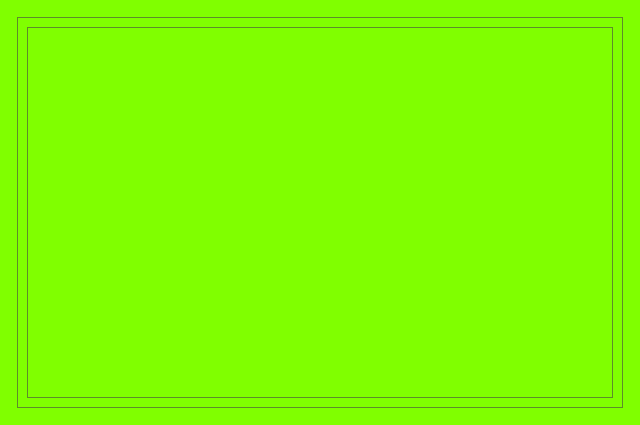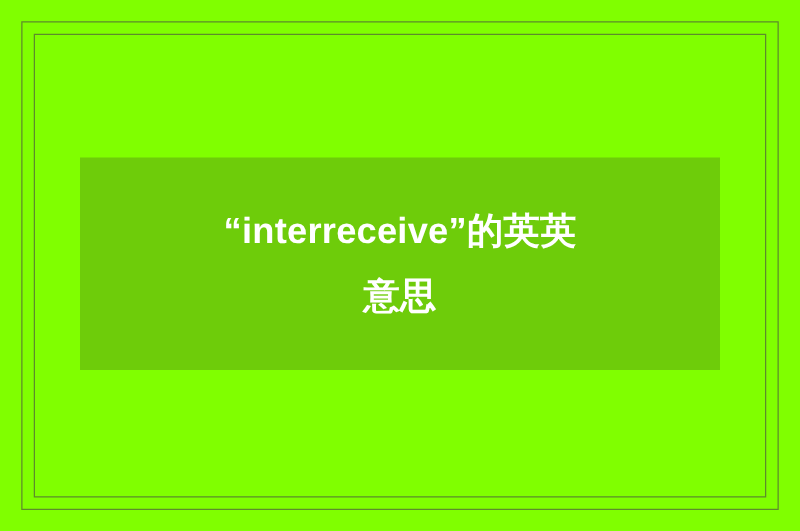--- a/index.html
+++ b/index.html
@@ -77,17 +77,14 @@
 </style>
 </head>
 <body>
 
 <div class="slide">
 
   <div class="frame-outer"></div>
 
   <div class="frame-inner"></div>
 
-  <div class="content-panel">
-    <h1 class="title-text">“interreceive”的英英意思</h1>
-  </div>
 
 </div>
 
 </body></html>

